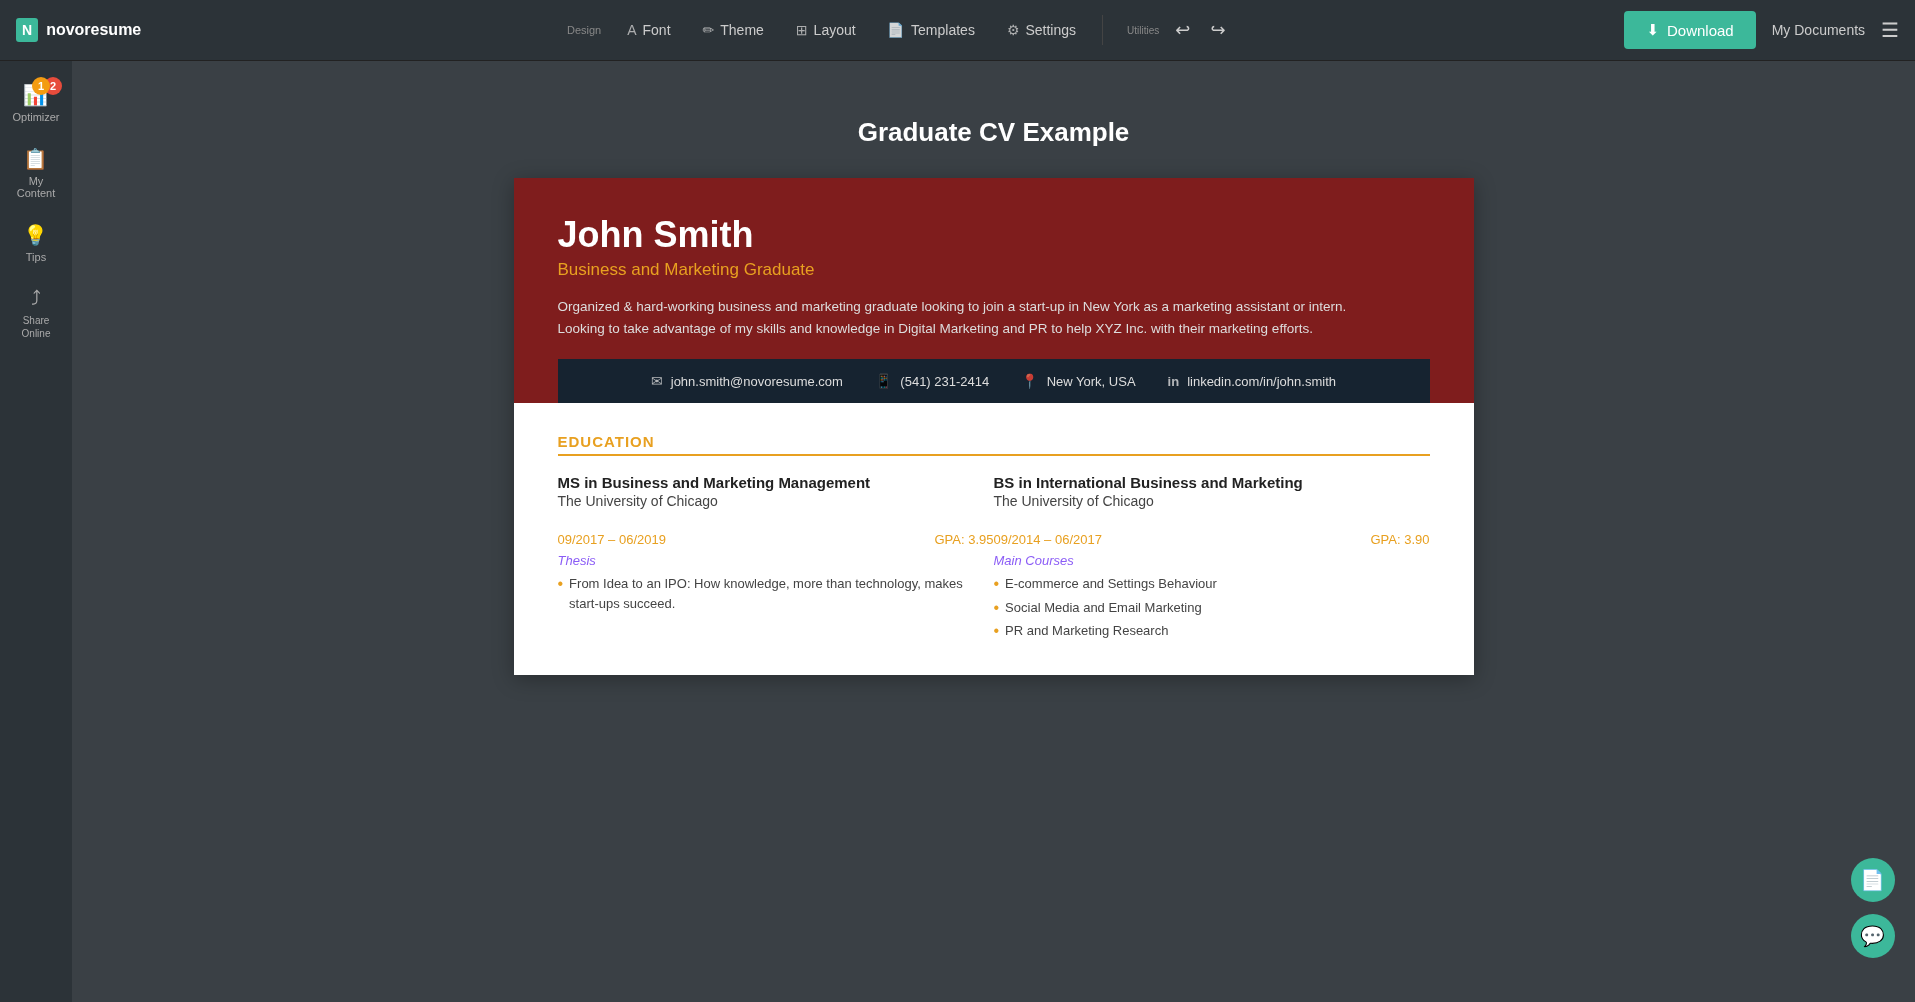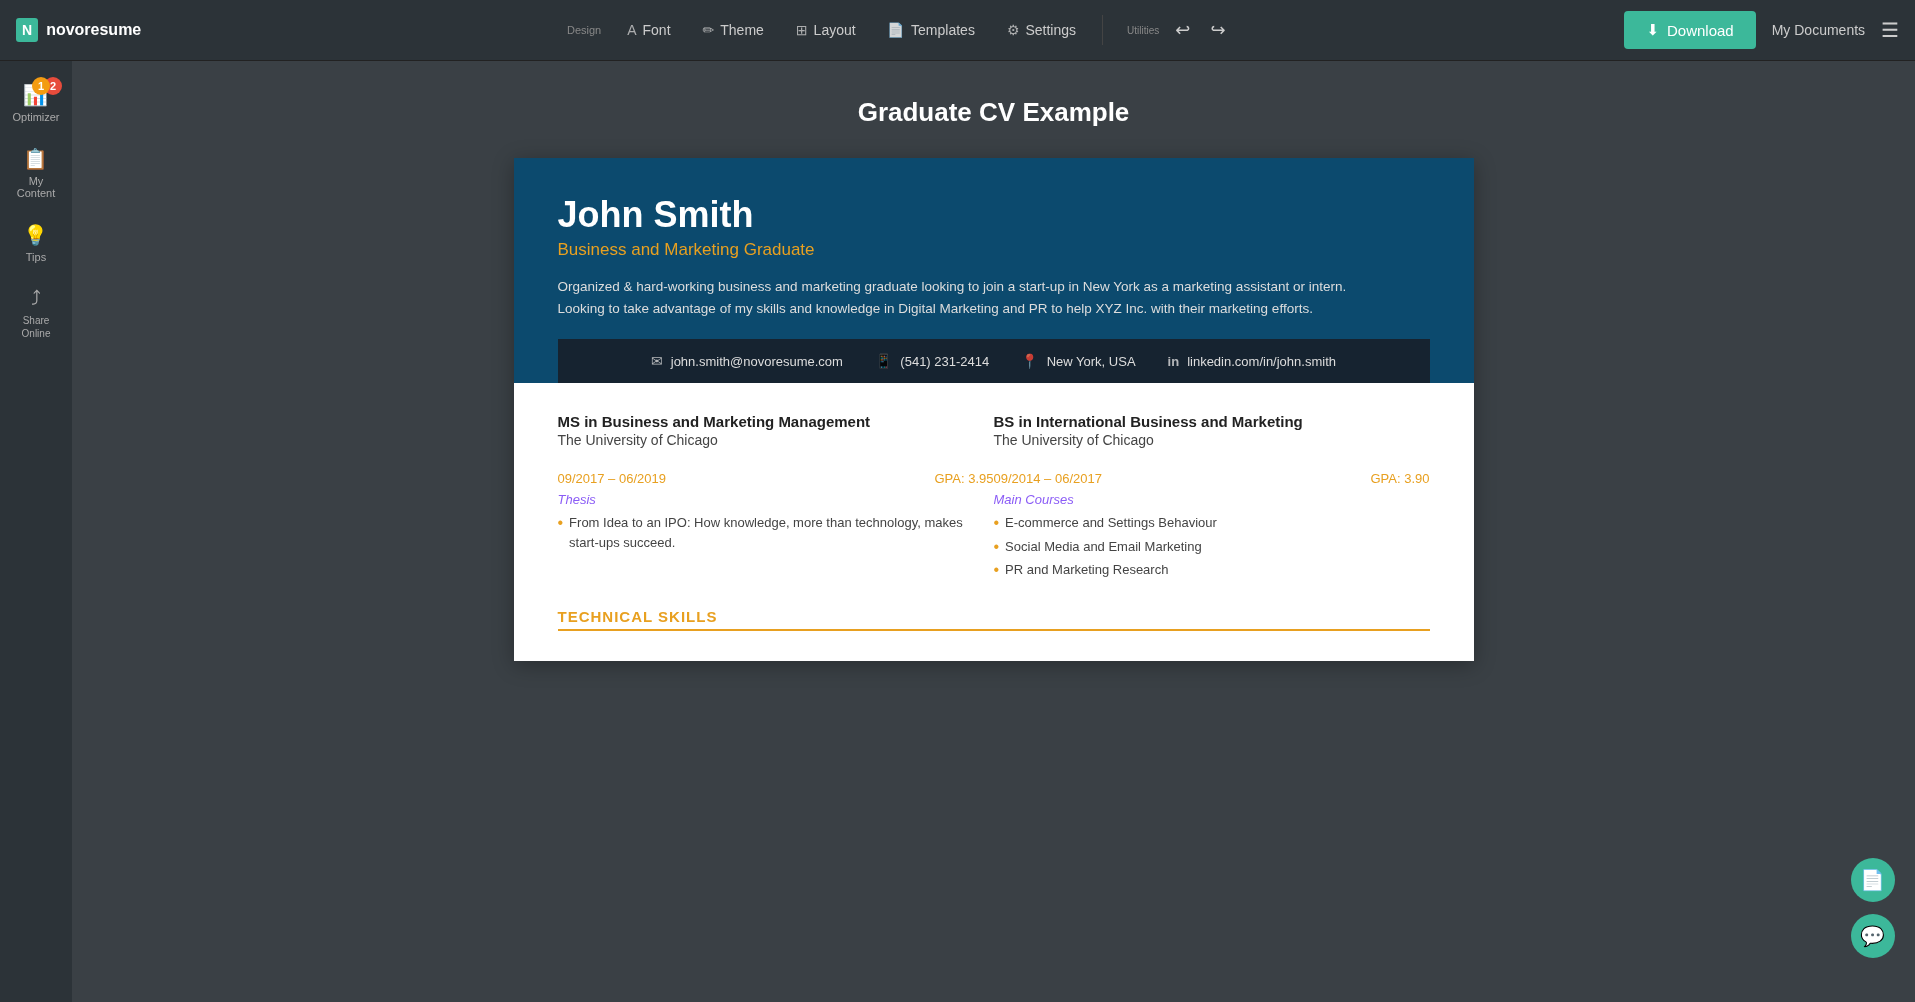--- a/index.html
+++ b/index.html
@@ -54,34 +54,34 @@
     .sidebar-icon { font-size: 20px; }
     .badge {
       position: absolute; top: 6px; right: 10px; width: 18px; height: 18px;
       border-radius: 50%; font-size: 11px; font-weight: bold; color: white;
       display: flex; align-items: center; justify-content: center;
     }
     .badge-red { background: #e74c3c; }
     .badge-orange { background: #f39c12; }
 
     
-    .main { margin-left: 72px; margin-top: 61px; padding: 36px 20px; }
+    .main { margin-left: 72px; margin-top: 61px; padding: 56px 20px; }
     .page-title {
       text-align: center; color: white; font-size: 26px; font-weight: 600;
       margin-bottom: 30px;
     }
 
     
     .cv-doc {
       width: 960px; margin: 0 auto; background: white; box-shadow: 0 4px 20px rgba(0,0,0,0.3);
     }
 
     
     .cv-header {
-      background: #0c4a6e; color: white; padding: 36px 44px 0 44px;
+      background: #7f1d1d; color: white; padding: 36px 44px 0 44px;
     }
     .cv-name { font-size: 36px; font-weight: 700; margin-bottom: 4px; }
     .cv-title { color: #e8a020; font-size: 17px; font-weight: 500; margin-bottom: 16px; }
     .cv-summary { font-size: 13.5px; line-height: 1.6; color: #ddd; max-width: 820px; }
 
     .cv-contact-bar {
       background: #162330; display: flex; align-items: center; justify-content: center;
       gap: 32px; padding: 14px 44px; margin-top: 20px; flex-wrap: wrap;
     }
     .cv-contact-item { display: flex; align-items: center; gap: 8px; color: #ddd; font-size: 13px; }
@@ -215,20 +215,21 @@
         </div>
         <div class="cv-contact-item">
           <span class="cv-contact-icon" style="font-size:13px;font-weight:bold;">in</span>
           <span>linkedin.com/in/john.smith</span>
         </div>
       </div>
     </div>
 
     <div class="cv-body">
 
+      <div class="cv-section-title">EDUCATION</div>
 
       <div class="edu-grid">
 
         <div class="edu-item">
           <div class="edu-degree">MS in Business and Marketing Management</div>
           <div class="edu-school">The University of Chicago</div>
           <div class="edu-dates-gpa">
             <span>09/2017 – 06/2019</span>
             <span>GPA: 3.95</span>
           </div>
@@ -255,21 +256,20 @@
             <span class="bullet-dot">•</span>
             <span>Social Media and Email Marketing</span>
           </div>
           <div class="edu-bullet">
             <span class="bullet-dot">•</span>
             <span>PR and Marketing Research</span>
           </div>
         </div>
       </div>
 
-      <div class="tech-skills-title">TECHNICAL SKILLS</div>
 
     </div>
   </div>
 </main>
 
 <div class="float-btn float-doc" style="bottom: 100px;">
   <span>📄</span>
 </div>
 <div class="float-btn float-chat" style="bottom: 44px;">
   <span>💬</span>

